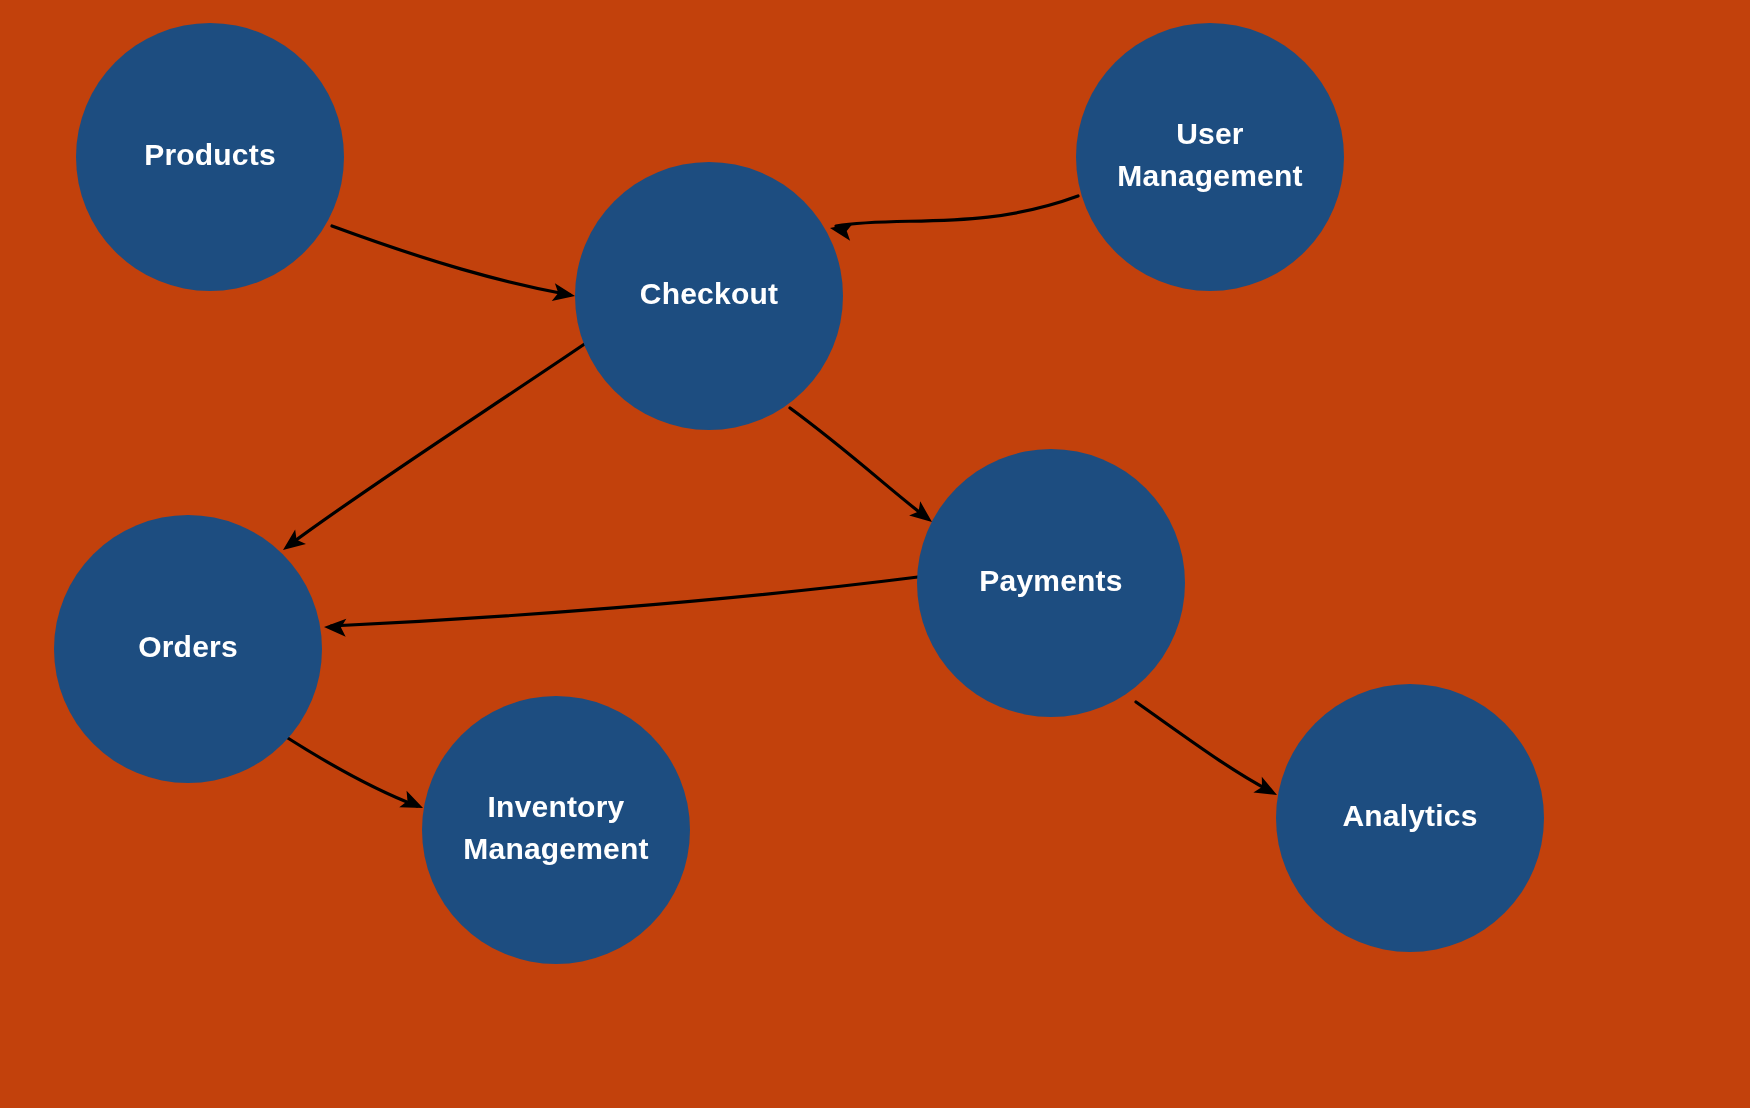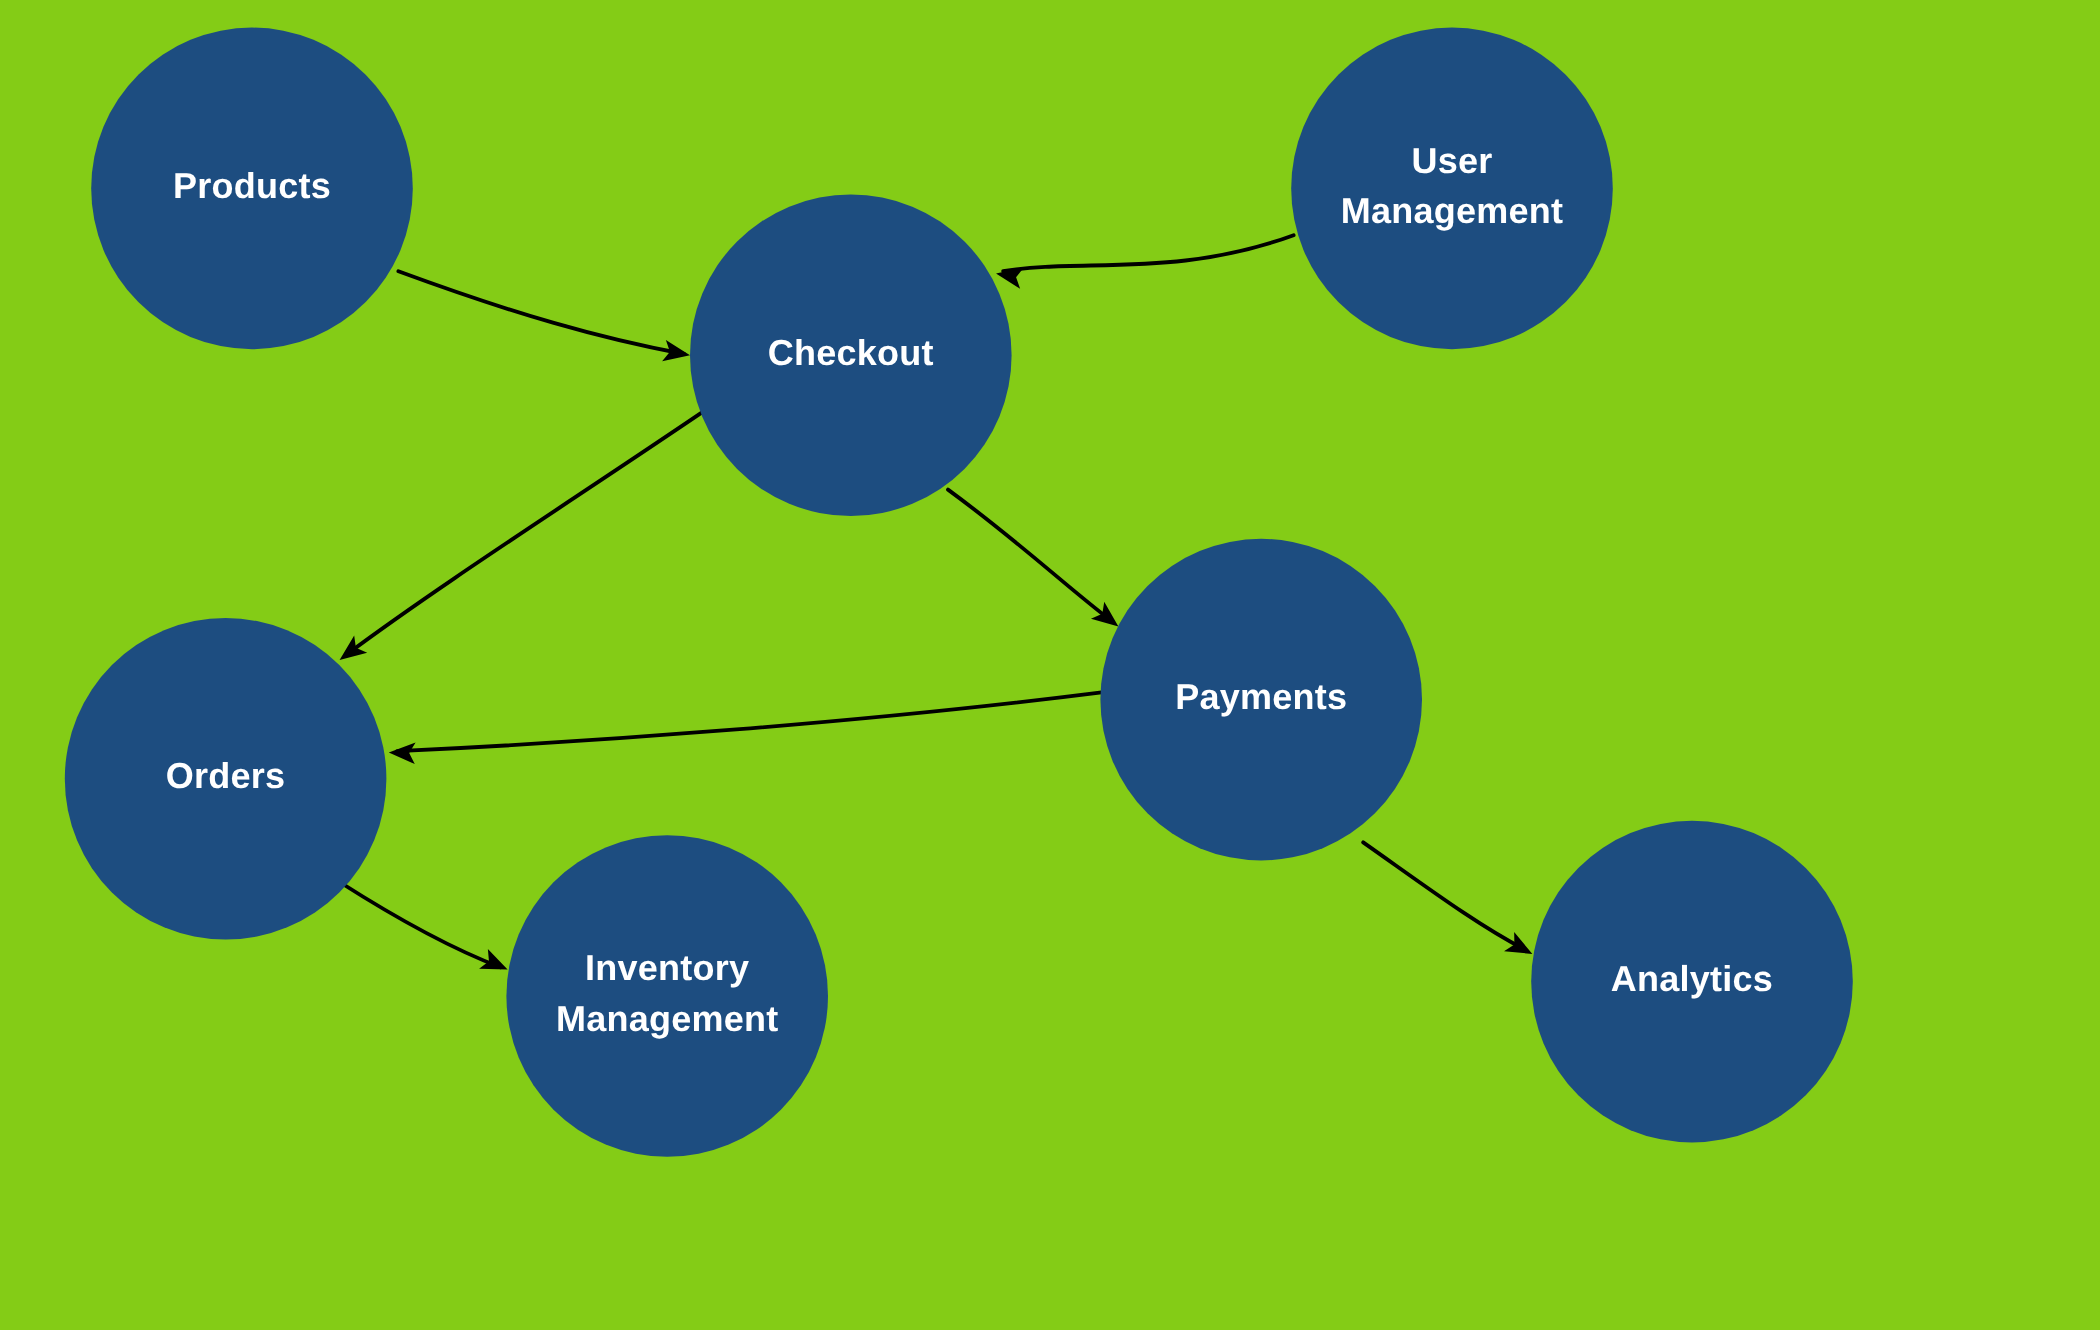--- a/index.html
+++ b/index.html
@@ -4,21 +4,21 @@
 <style>
   html, body {
     margin: 0;
     padding: 0;
     background: #ffffff;
   }
   #canvas {
     position: relative;
     width: 1750px;
     height: 1108px;
-    background: #84cc16;
+    background: #c2410c;
     overflow: hidden;
     font-family: "Liberation Sans", sans-serif;
   }
   svg#graph {
     position: absolute;
     top: 0;
     left: 0;
     width: 1750px;
     height: 1108px;
     display: block;

